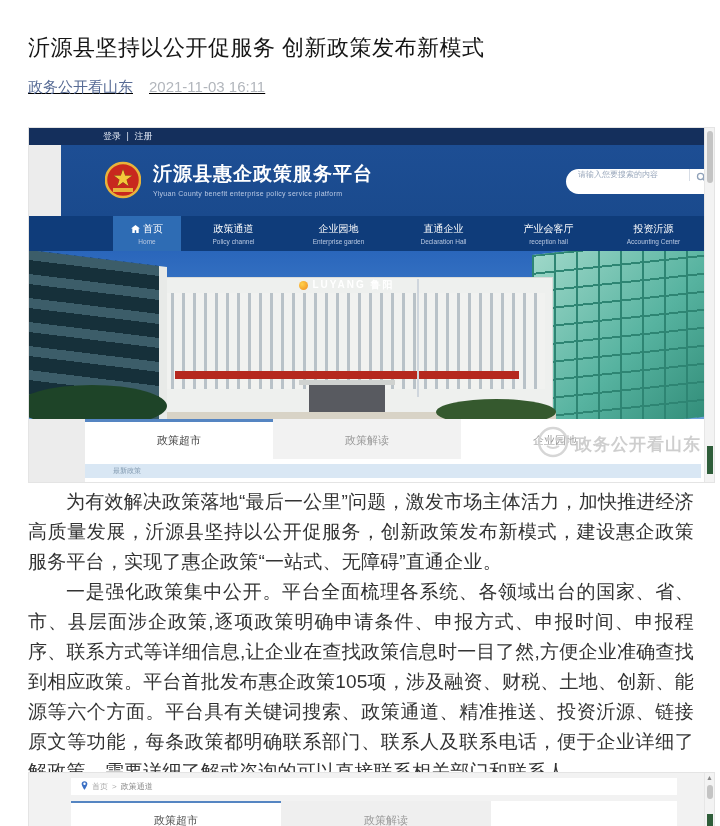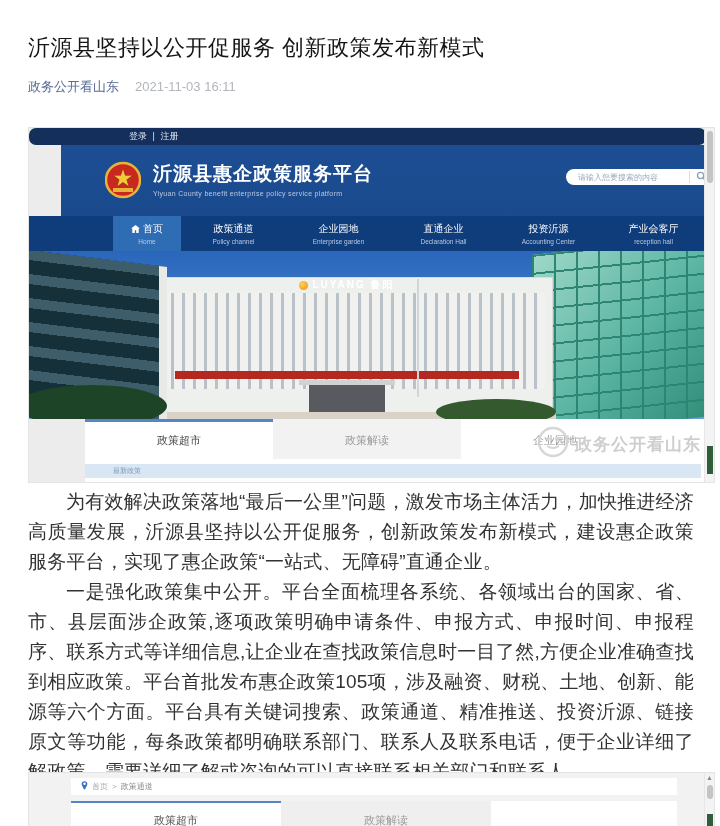--- a/index.html
+++ b/index.html
@@ -3,38 +3,38 @@
 <meta charset="utf-8">
 <style>
   * { margin:0; padding:0; box-sizing:border-box; }
   html,body { background:#ffffff; }
   body { font-family:"Liberation Sans", sans-serif; }
   .page { position:relative; width:720px; height:826px; background:#fff; overflow:hidden; }
 
   
   .title { position:absolute; left:28px; top:33px; width:670px;
            font-size:22px; font-weight:400; color:#151515; letter-spacing:.5px; }
-  .byline { position:absolute; left:28px; top:78px; font-size:13px; }
+  .byline { position:absolute; left:28px; top:78px; font-size:15px;text-decoration:underline; }
   .byline .source { color:#576b95; margin-right:16px; cursor:pointer; }
   .byline .date { color:#b2b6bc; }
 
   
   .shot1 { position:absolute; left:28px; top:127px; width:687px; height:356px;
            border:1px solid #e4e4e4; background:#ececec; overflow:hidden; }
   .topbar { position:absolute; left:0; top:0; width:677px; height:17px; background:#142f5c;
-            color:#dfe6f2; font-size:9px; line-height:17px; padding-left:100px;border-radius:7px; }
+            color:#dfe6f2; font-size:9px; line-height:17px; padding-left:74px; }
   .topbar span { margin-right:3px; }
   .phead { position:absolute; left:0; top:17px; width:677px; height:71px;
            background:linear-gradient(180deg,#1d4e94,#1a4a8d);margin-left:32px; }
   .emblem { position:absolute; left:44px; top:16px; width:36px; height:38px; display:block; }
   .ptitles { position:absolute; left:92px; top:16px; }
   .pzh { color:#ffffff; font-size:19px; font-weight:700; letter-spacing:1px; }
   .pen { color:#b9c9e4; font-size:7px; margin-top:3px; letter-spacing:.3px; }
-  .search { position:absolute; right:22px; top:24px; width:150px; height:16px; background:#fff;
-            border-radius:13px; display:flex; align-items:center; padding:0 9px 0 12px; }
+  .search { position:absolute; right:22px; top:24px; width:150px; height:25px; background:#fff;
+            border-radius:13px; display:flex; padding:0 9px 0 12px; }
   .search .ph { flex:1; font-size:8px; color:#9aa8bc; }
   .search .div { width:1px; height:12px; background:#d7dde6; margin-right:6px; }
   .pnav { position:absolute; left:0; top:88px; width:677px; height:35px; background:#0f3c7a;
           display:flex; align-items:stretch; padding-left:84px; }
   .nitem { flex:1; display:flex; flex-direction:column; align-items:center; justify-content:center;
            cursor:pointer; }
   .nitem .zh { color:#fff; font-size:10px; display:flex; align-items:center; gap:3px; }
   .nitem .en { color:#b9c9e2; font-size:6.5px; margin-top:2px; }
   .nitem.active { flex:0 0 68px; background:#2e6cb4; }
 
@@ -173,26 +173,26 @@
       </div>
       <div class="nitem">
         <span class="zh">企业园地</span>
           <span class="en">Enterprise garden</span>
       </div>
       <div class="nitem">
         <span class="zh">直通企业</span>
           <span class="en">Declaration Hall</span>
       </div>
       <div class="nitem">
+        <span class="zh">产业会客厅</span>
+          <span class="en">reception hall</span>
+      </div>
+      <div class="nitem">
         <span class="zh">投资沂源</span>
           <span class="en">Accounting Center</span>
-      </div>
-      <div class="nitem">
-        <span class="zh">产业会客厅</span>
-          <span class="en">reception hall</span>
       </div>
     </div>
 
     <div class="photo">
       <div class="bldg-r"></div>
       <div class="bldg-c">
         <div class="sign">
           <span class="dot"></span>
           <span>LUYANG 鲁阳</span>
         </div>

